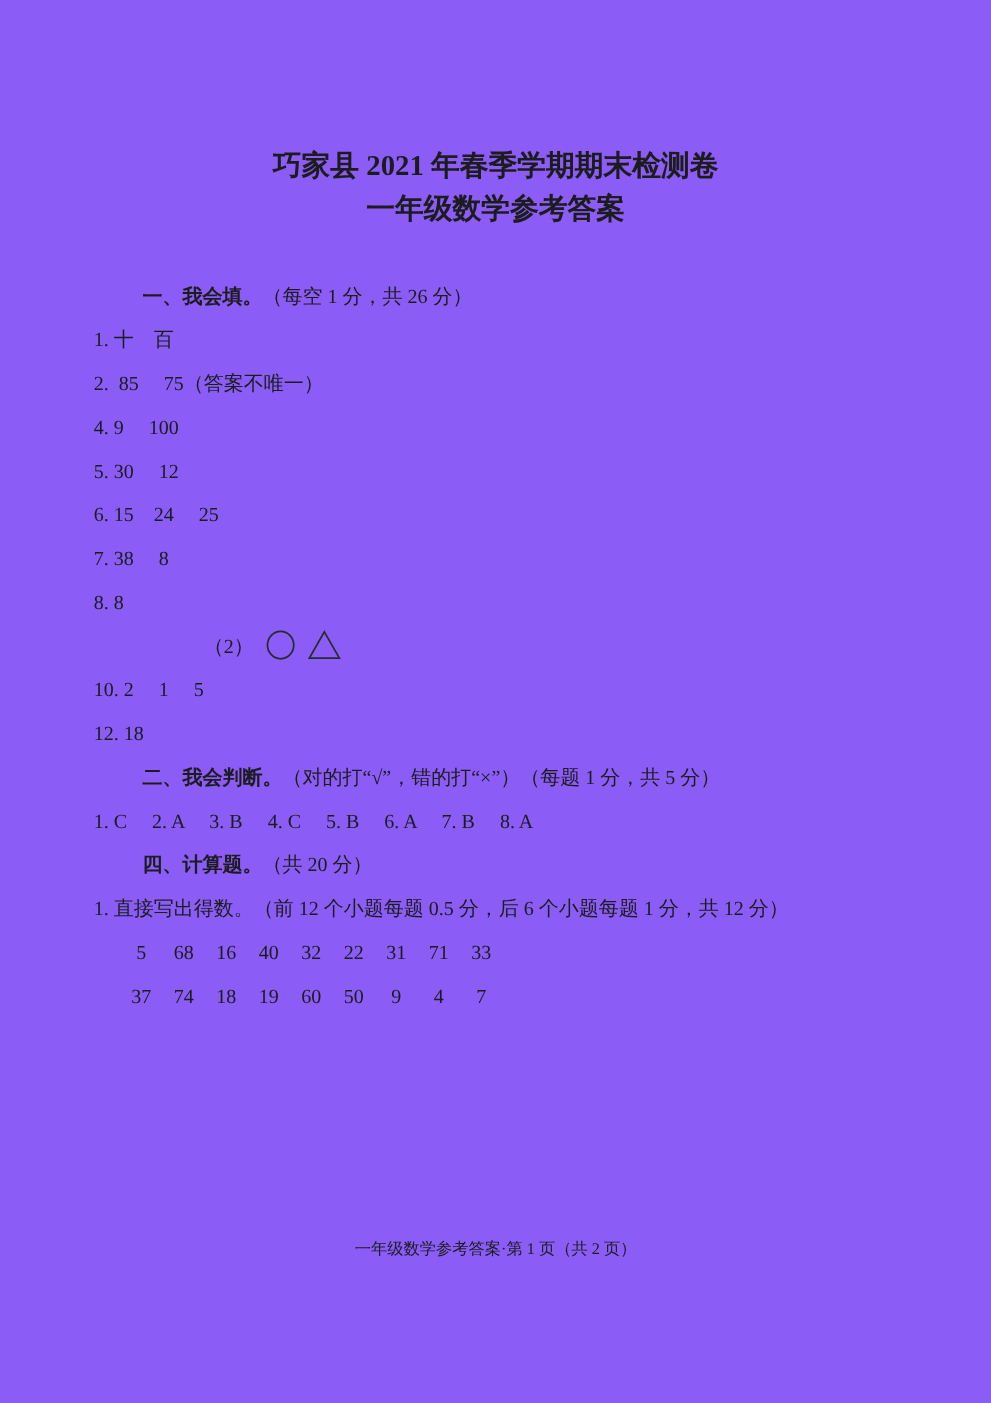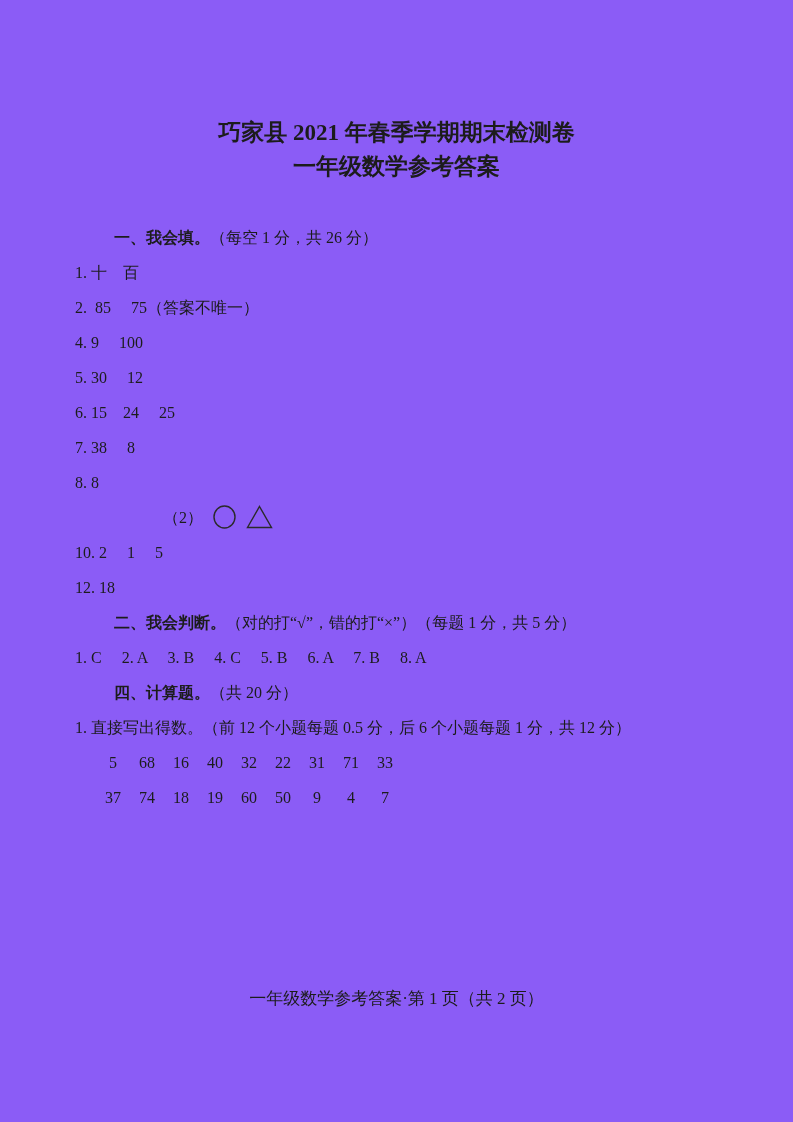--- a/index.html
+++ b/index.html
@@ -32,21 +32,21 @@
   .item{padding-left:75px;}
   .sub{padding-left:163px;}
   .nums{padding-left:96px;}
   .nc{display:inline-block;width:34px;text-align:center;}
   .shape{vertical-align:middle;margin-left:9px;margin-bottom:4px;}
   .footer{
     position:absolute;
     left:0;right:0;
     top:988px;
     text-align:center;
-    font-size:17px;
+    font-size:13px;
     line-height:22px;
     white-space:pre;
   }
 </style>
 </head>
 <body>
 
 <div class="page">
 
   <div class="title t1">巧家县 2021 年春季学期期末检测卷</div>

